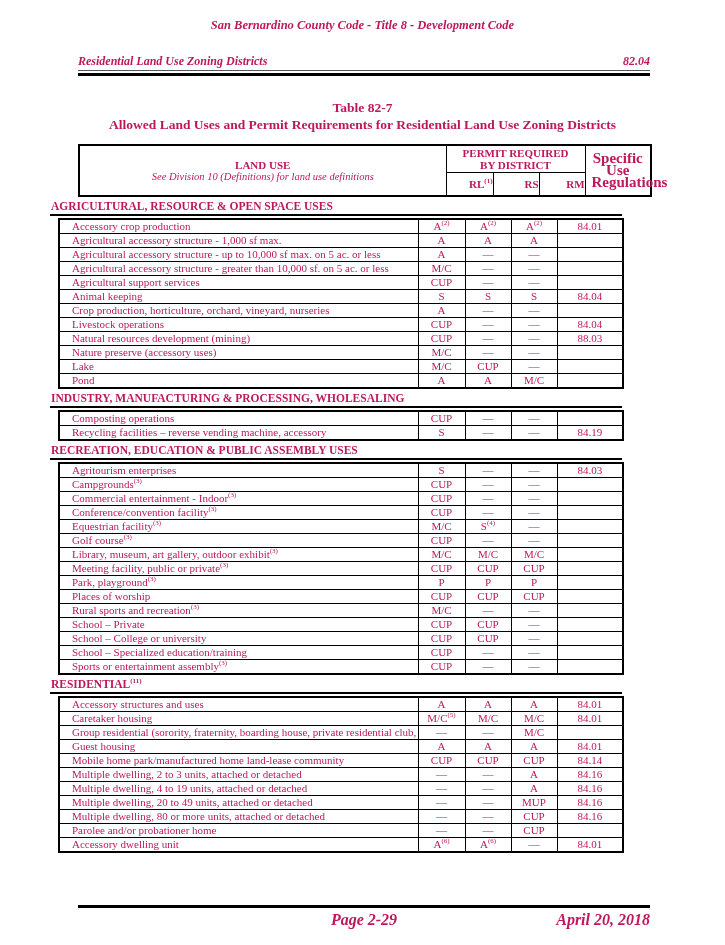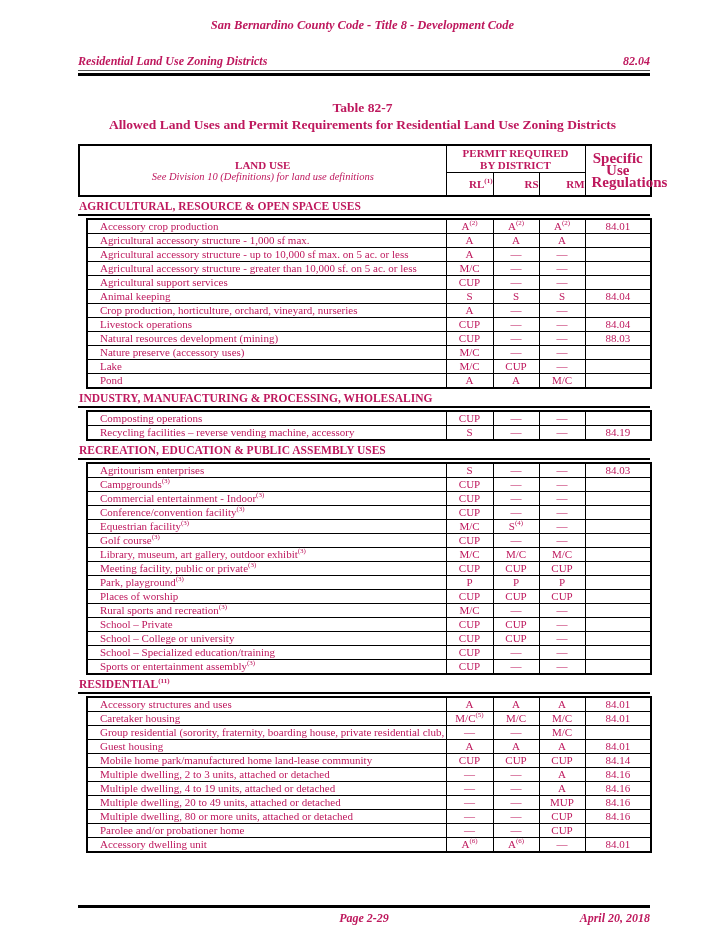--- a/index.html
+++ b/index.html
@@ -74,21 +74,21 @@
     margin-top: 29px;
   }
   .reg-hdr {
     text-align: center;
     font-weight: bold;
     font-size: 15px;
     line-height: 12px;
     padding: 0 6px;
   }
   
-  #table-body { margin-left: 78px; width: 572px; }
+  #table-body { margin-left: 50px; width: 572px; }
   .section-title {
     font-weight: bold;
     font-size: 11.5px;
     line-height: 13px;
     padding: 1px 0 1px 1px;
     border-bottom: 2px solid #000;
     margin-top: 2px;
   }
   .body-table {
     margin: 2px 0 1px 8px;
@@ -112,21 +112,21 @@
     position: absolute;
     left: 78px;
     width: 572px;
     top: 905px;
   }
   .footer-rule { height: 3px; background: #000; }
   .footer-row {
     position: relative;
     margin-top: 3px;
     text-align: center;
-    font-size: 12px;
+    font-size: 16px;
     font-weight: bold;
     font-style: italic;
   }
   .footer-date { position: absolute; right: 0; top: 0; }
 </style>
 </head>
 <body>
 
 <div class="page">
 

